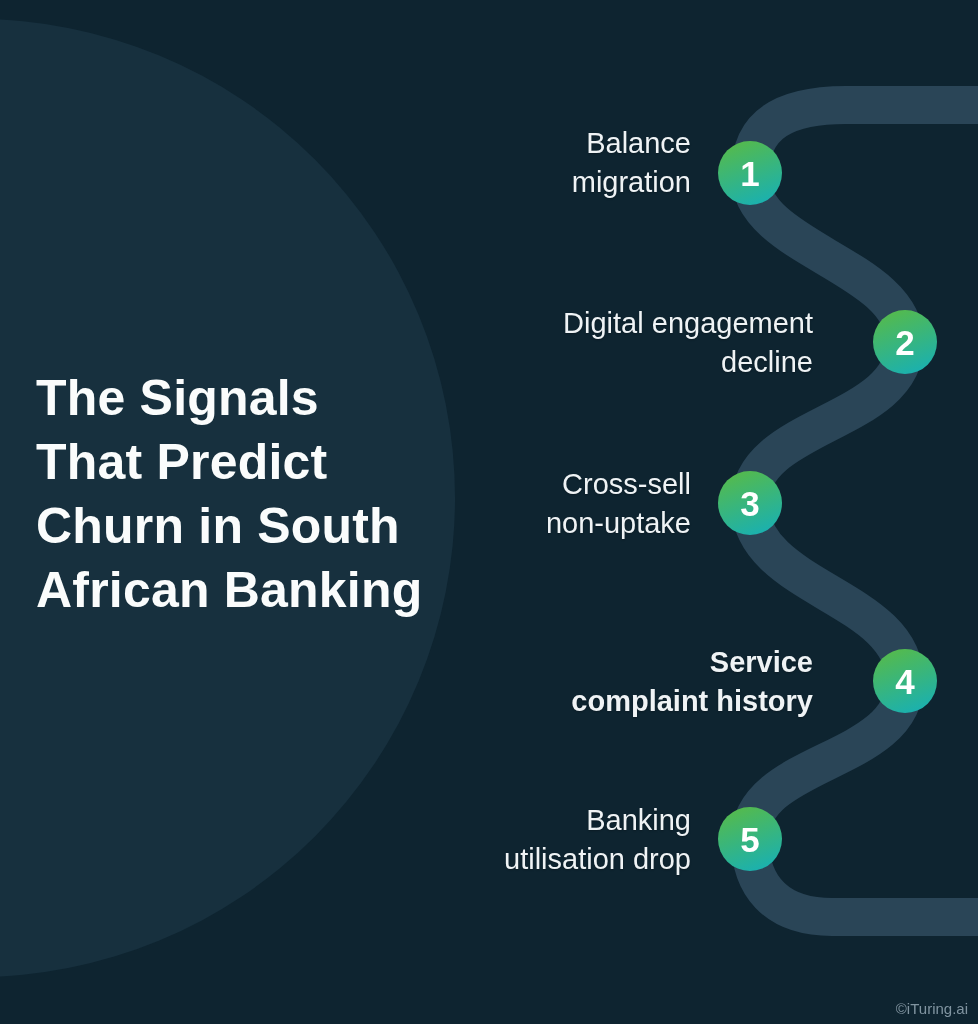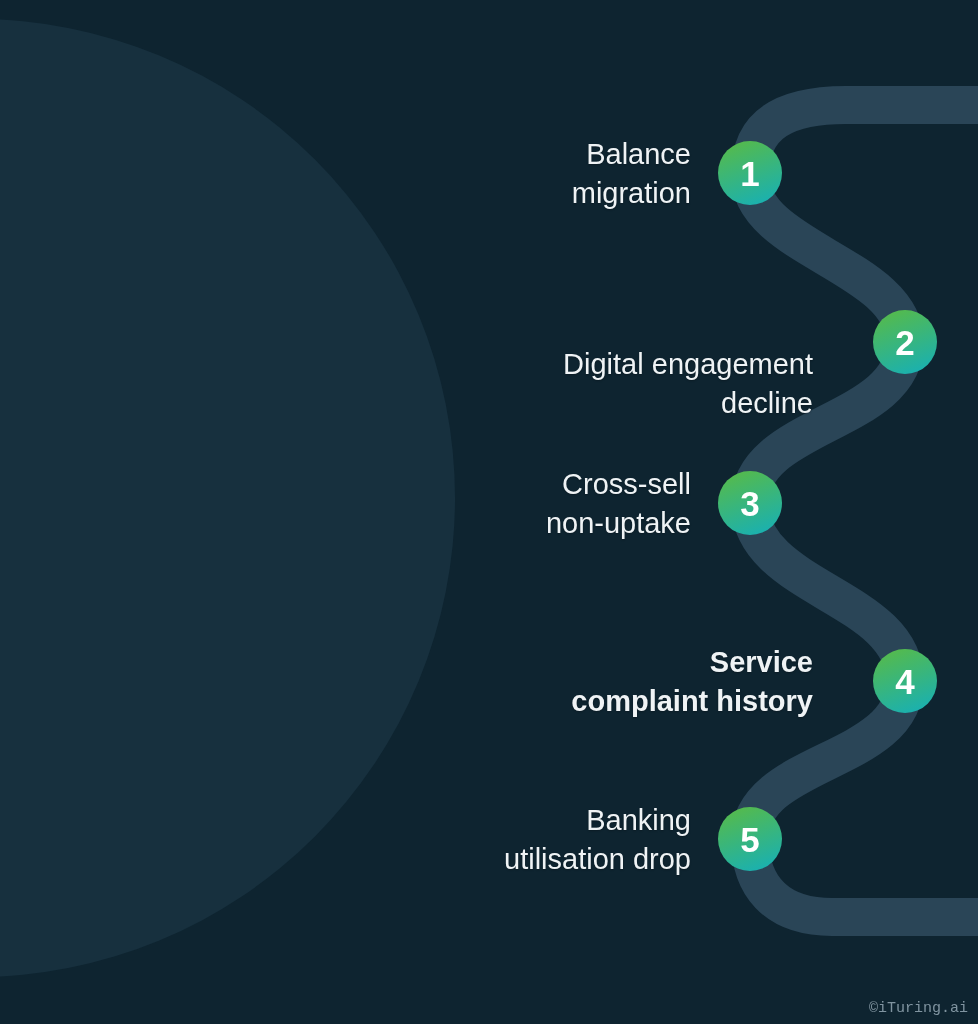--- a/index.html
+++ b/index.html
@@ -77,51 +77,54 @@
     font-size: 35px;
     font-weight: 700;
     line-height: 1;
   }
   
   .m1 { left: 718px; top: 141px; }
   .m2 { left: 873px; top: 310px; }
   .m3 { left: 718px; top: 471px; }
   .m4 { left: 873px; top: 649px; }
   .m5 { left: 718px; top: 807px; }
-  .l1 { right: 287px; top: 135px; }
-  .l2 { right: 165px; top: 304px; margin-top: 41px; }
+  .l1 { right: 287px; top: 124px; }
+  .l2 { right: 165px; top: 304px; }
   .l3 { right: 287px; top: 465px; }
   .l4 { right: 165px; top: 643px; font-weight: bold; }
   .l5 { right: 287px; top: 801px; }
   .watermark {
     position: absolute;
     right: 10px; bottom: 7px;
     font-size: 15px;
     color: var(--watermark-text);
-    font-family: Liberation Mono, monospace;
   }
 </style>
 </head>
 <body>
 
 <div class="canvas">
 
   <div class="bg-circle"></div>
 
   <svg class="path-svg" viewBox="0 0 978 1024" aria-hidden="true">
     <path d="M 998 105 L 846 105
          C 788 105 750 122 750 175
          C 750 250 905 265 905 342
          C 905 425 750 422 750 503
          C 750 590 905 595 905 681
          C 905 765 750 758 750 839
          C 750 884 774 917 832 917
          L 998 917"></path>
   </svg>
 
+  <h1 class="title">The Signals
+That Predict
+Churn in South
+African Banking</h1>
 
   <div>
     <div class="step-label l1">Balance
 migration</div>
     <div class="step-marker m1">
       <span class="step-number">1</span>
     </div>
   </div>
 
   <div>

